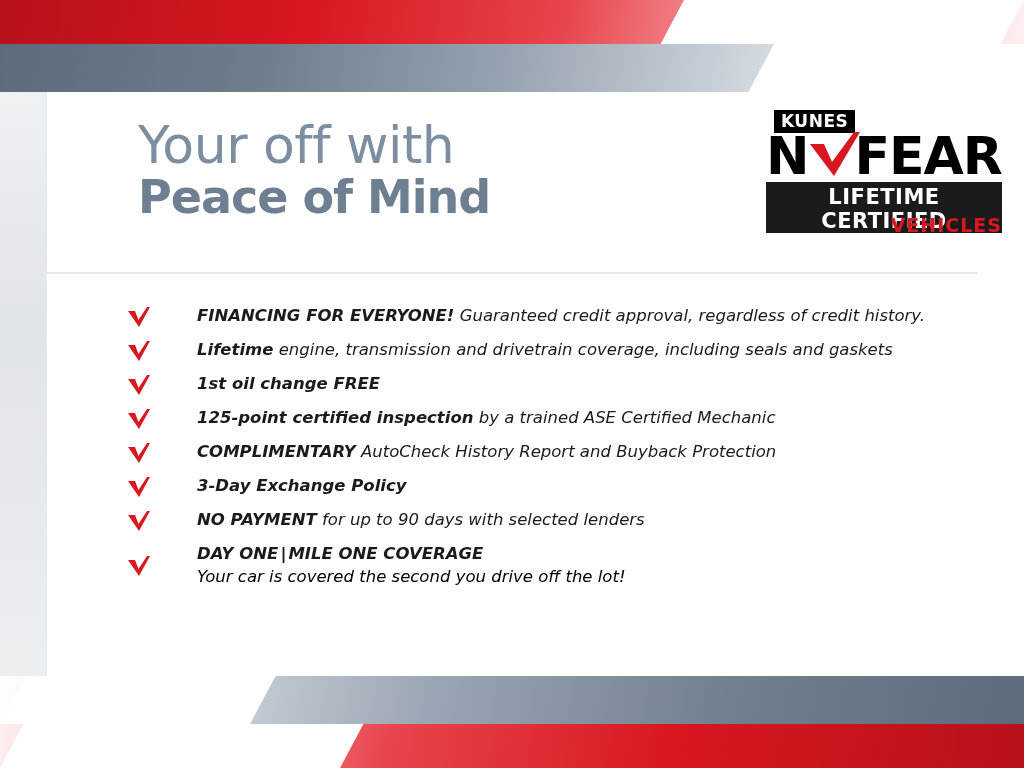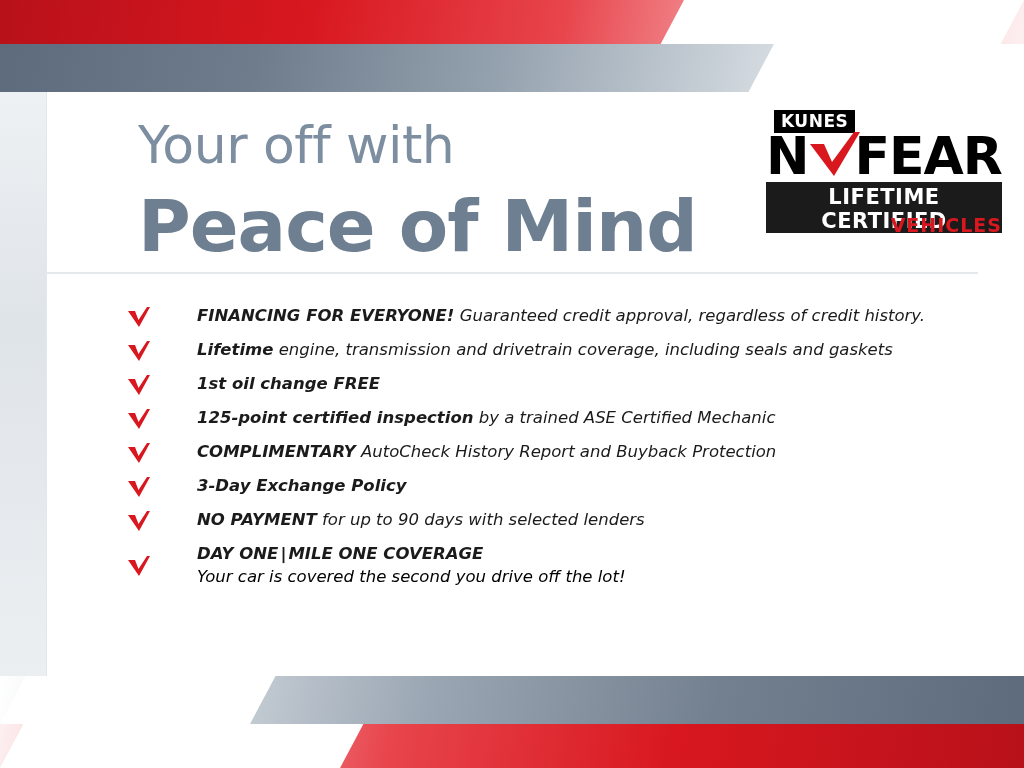--- a/index.html
+++ b/index.html
@@ -129,26 +129,26 @@
   .headline-line1 {
     font-family: "DejaVu Sans", sans-serif;
     font-size: 52px;
     font-weight: 400;
     color: #7d8ea1;
     letter-spacing: -0.5px;
     line-height: 1.05;
   }
   .headline-line2 {
     font-family: "DejaVu Sans", sans-serif;
-    font-size: 72px;
+    font-size: 46px;
     font-weight: 700;
     color: #6e7f91;
     letter-spacing: -1px;
     line-height: 1.05;
-    margin-top: 16px;
+    margin-top: 0;
   }
 
   
   .headline-rule {
     position: absolute;
     top: 272px;
     left: 46px;
     width: 932px;
     height: 2px;
     background: #e6e9ec;

